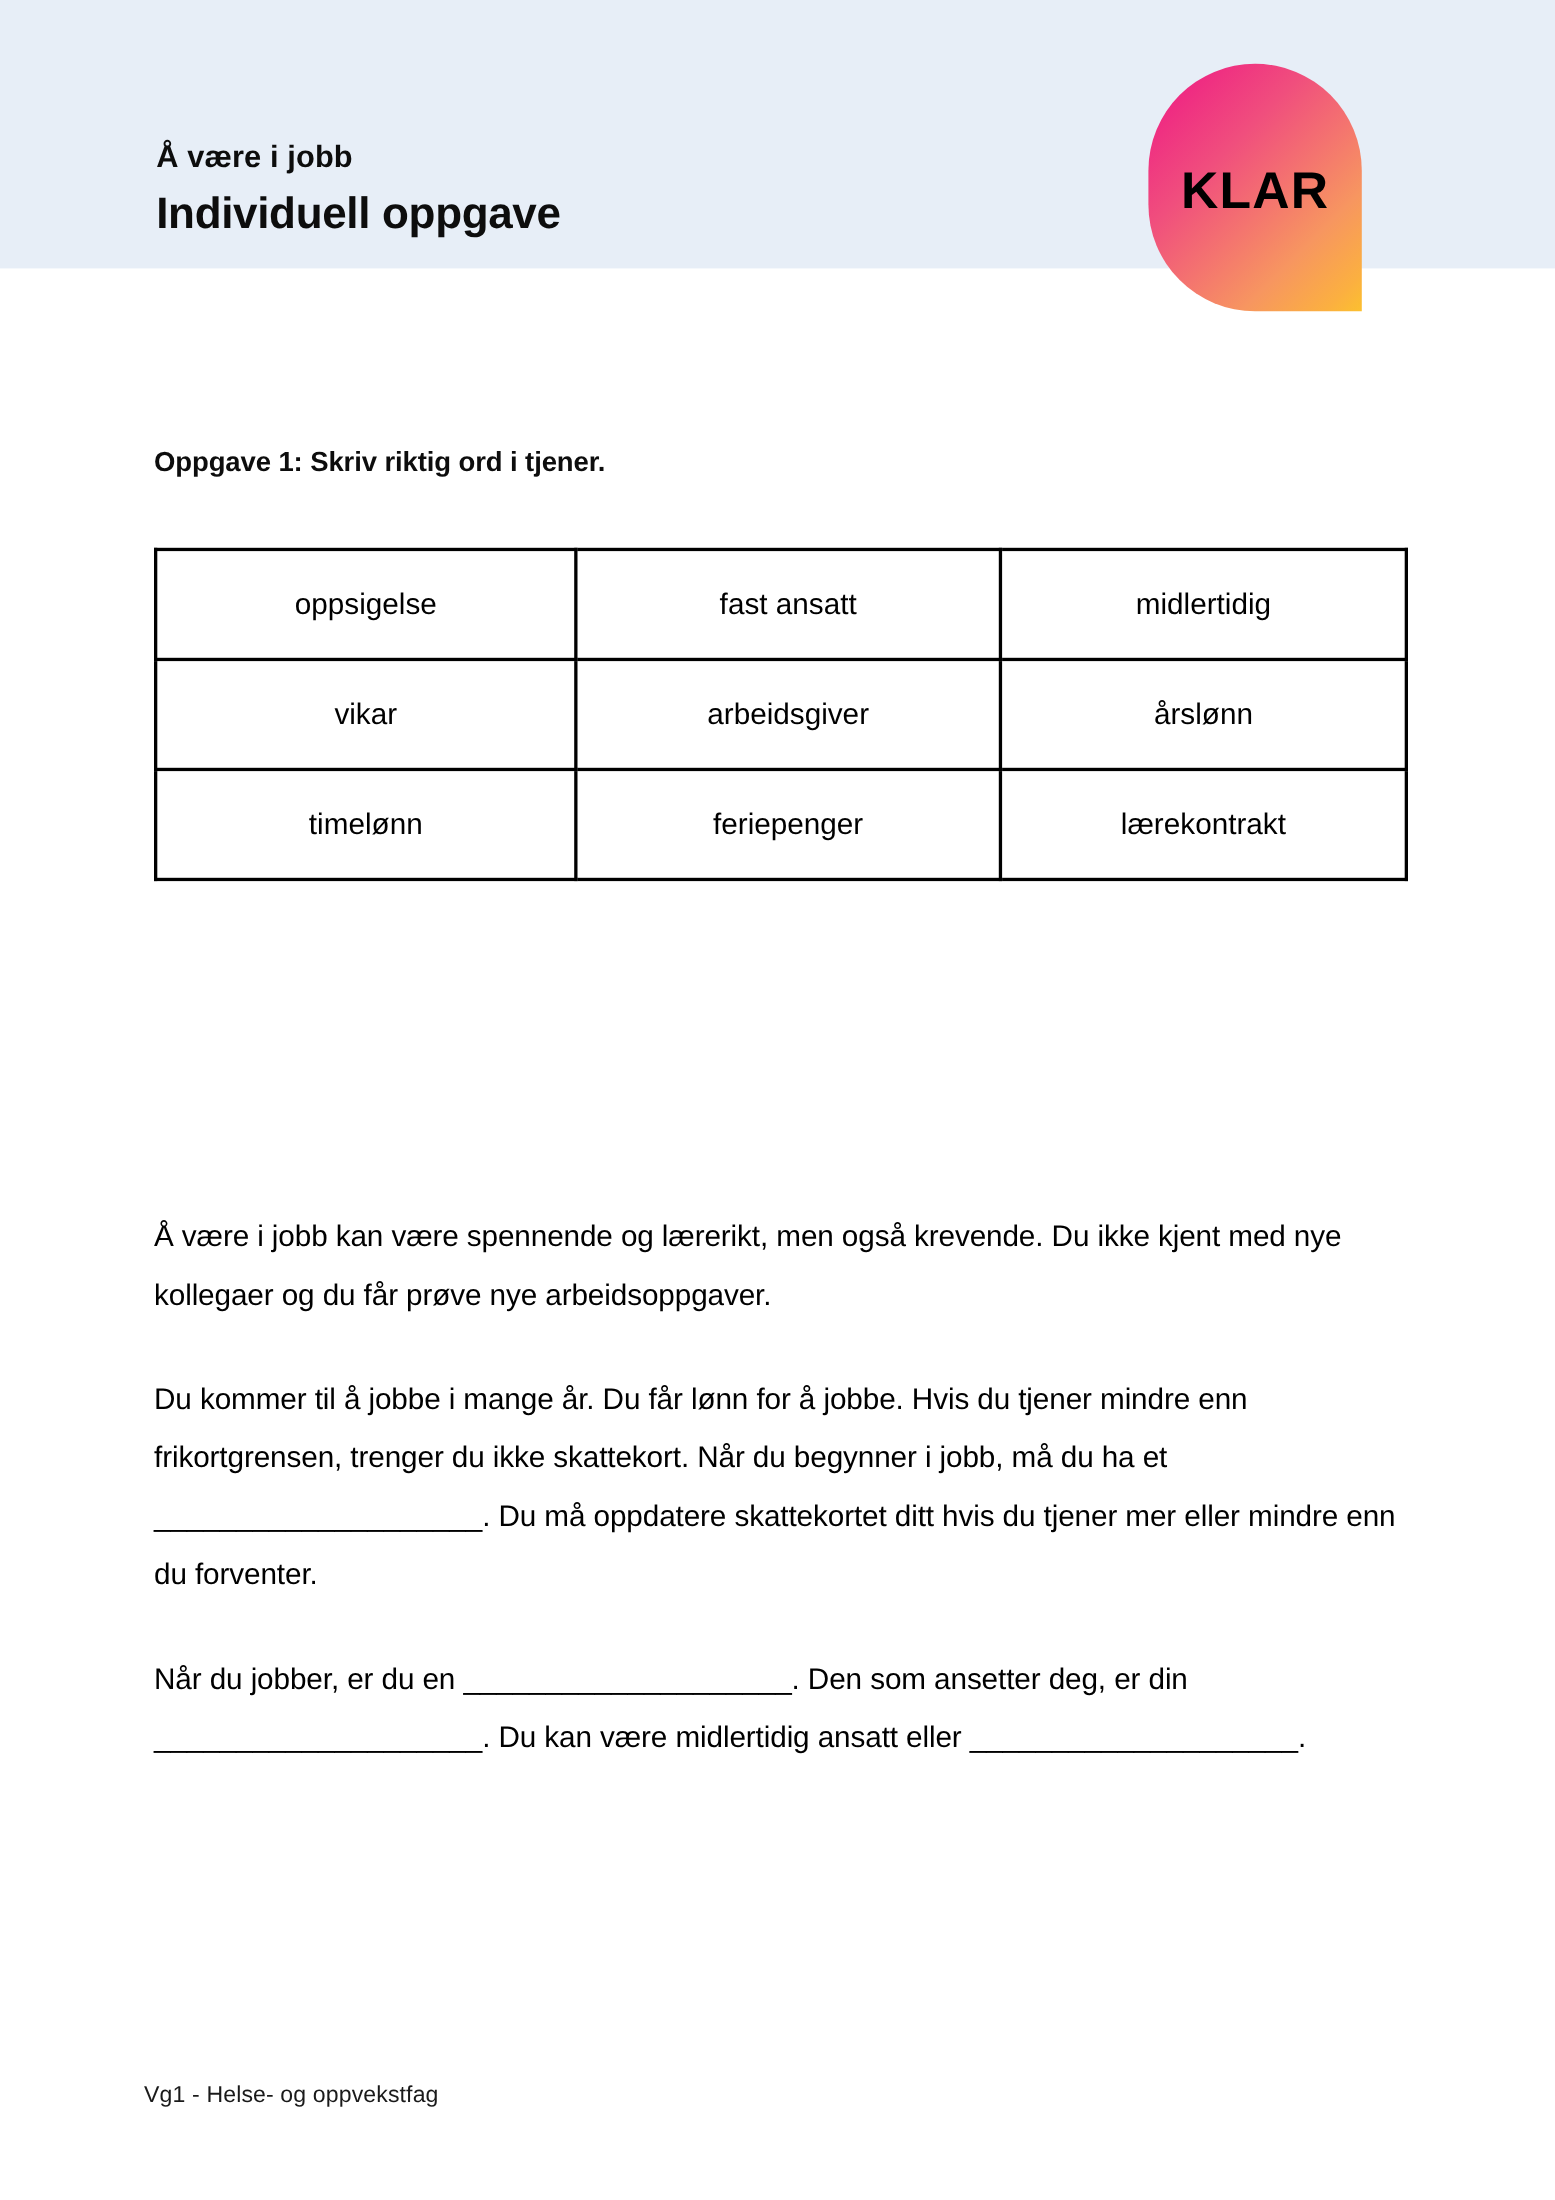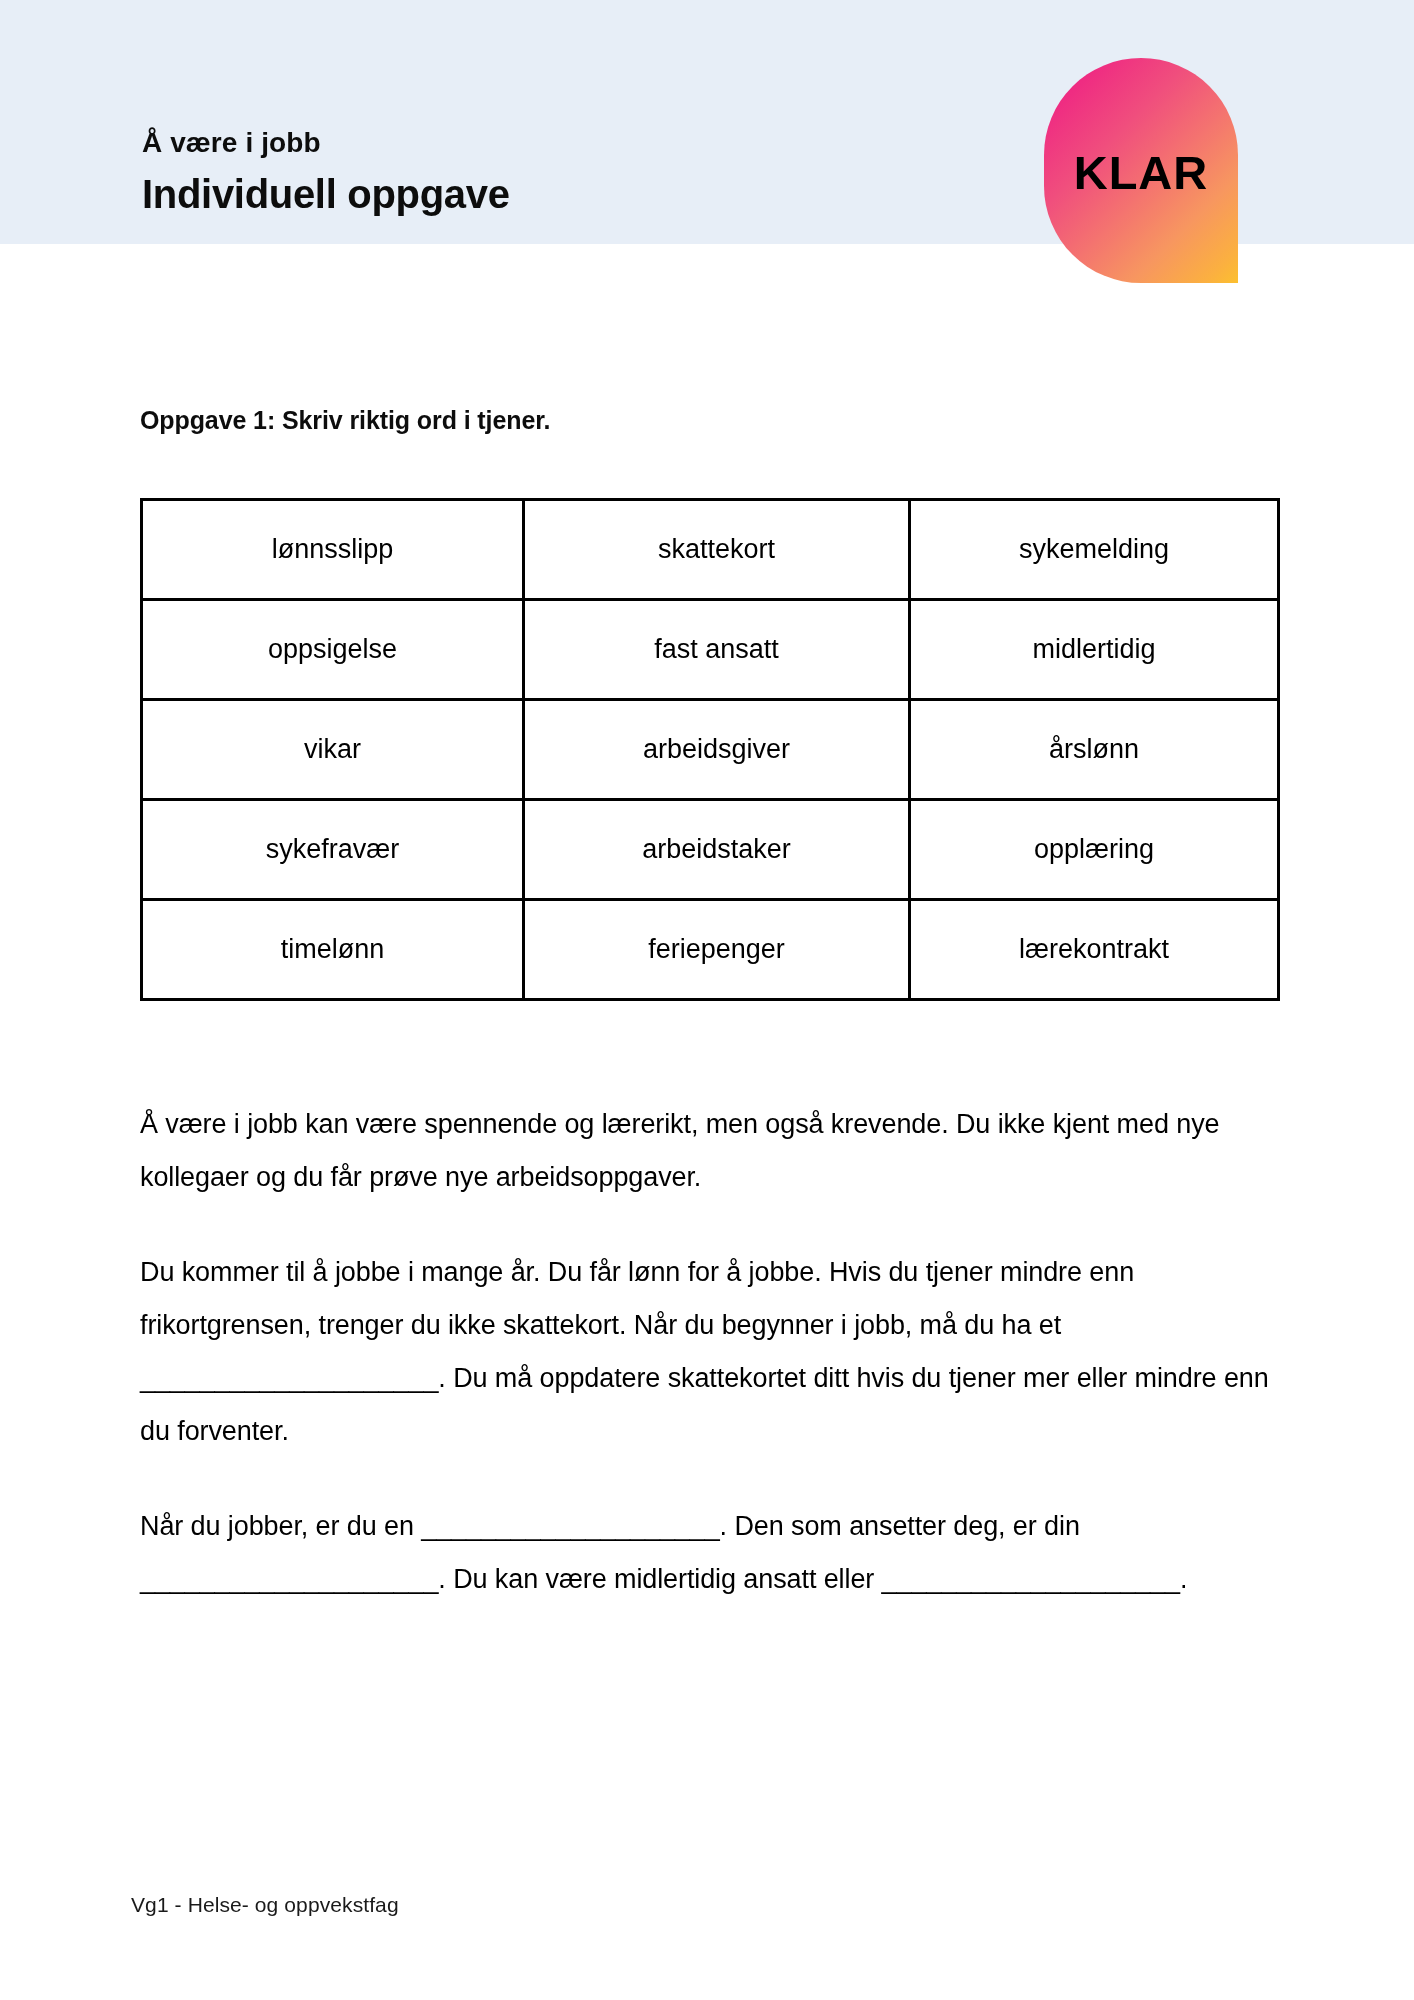--- a/index.html
+++ b/index.html
@@ -151,38 +151,28 @@
 <div class="task-heading">Oppgave 1: Skriv riktig ord i tjener.</div>
 
 <table class="word-table">
   <colgroup>
     <col class="c1">
       <col class="c2">
       <col class="c3">
   </colgroup>
   <tbody>
     <tr>
-      <td>lønnsslipp</td>
-      <td>skattekort</td>
-      <td>sykemelding</td>
-    </tr>
-    <tr>
       <td>oppsigelse</td>
       <td>fast ansatt</td>
       <td>midlertidig</td>
     </tr>
     <tr>
       <td>vikar</td>
       <td>arbeidsgiver</td>
       <td>årslønn</td>
-    </tr>
-    <tr>
-      <td>sykefravær</td>
-      <td>arbeidstaker</td>
-      <td>opplæring</td>
     </tr>
     <tr>
       <td>timelønn</td>
       <td>feriepenger</td>
       <td>lærekontrakt</td>
     </tr>
   </tbody>
 </table>
 
 <div class="body-text">

